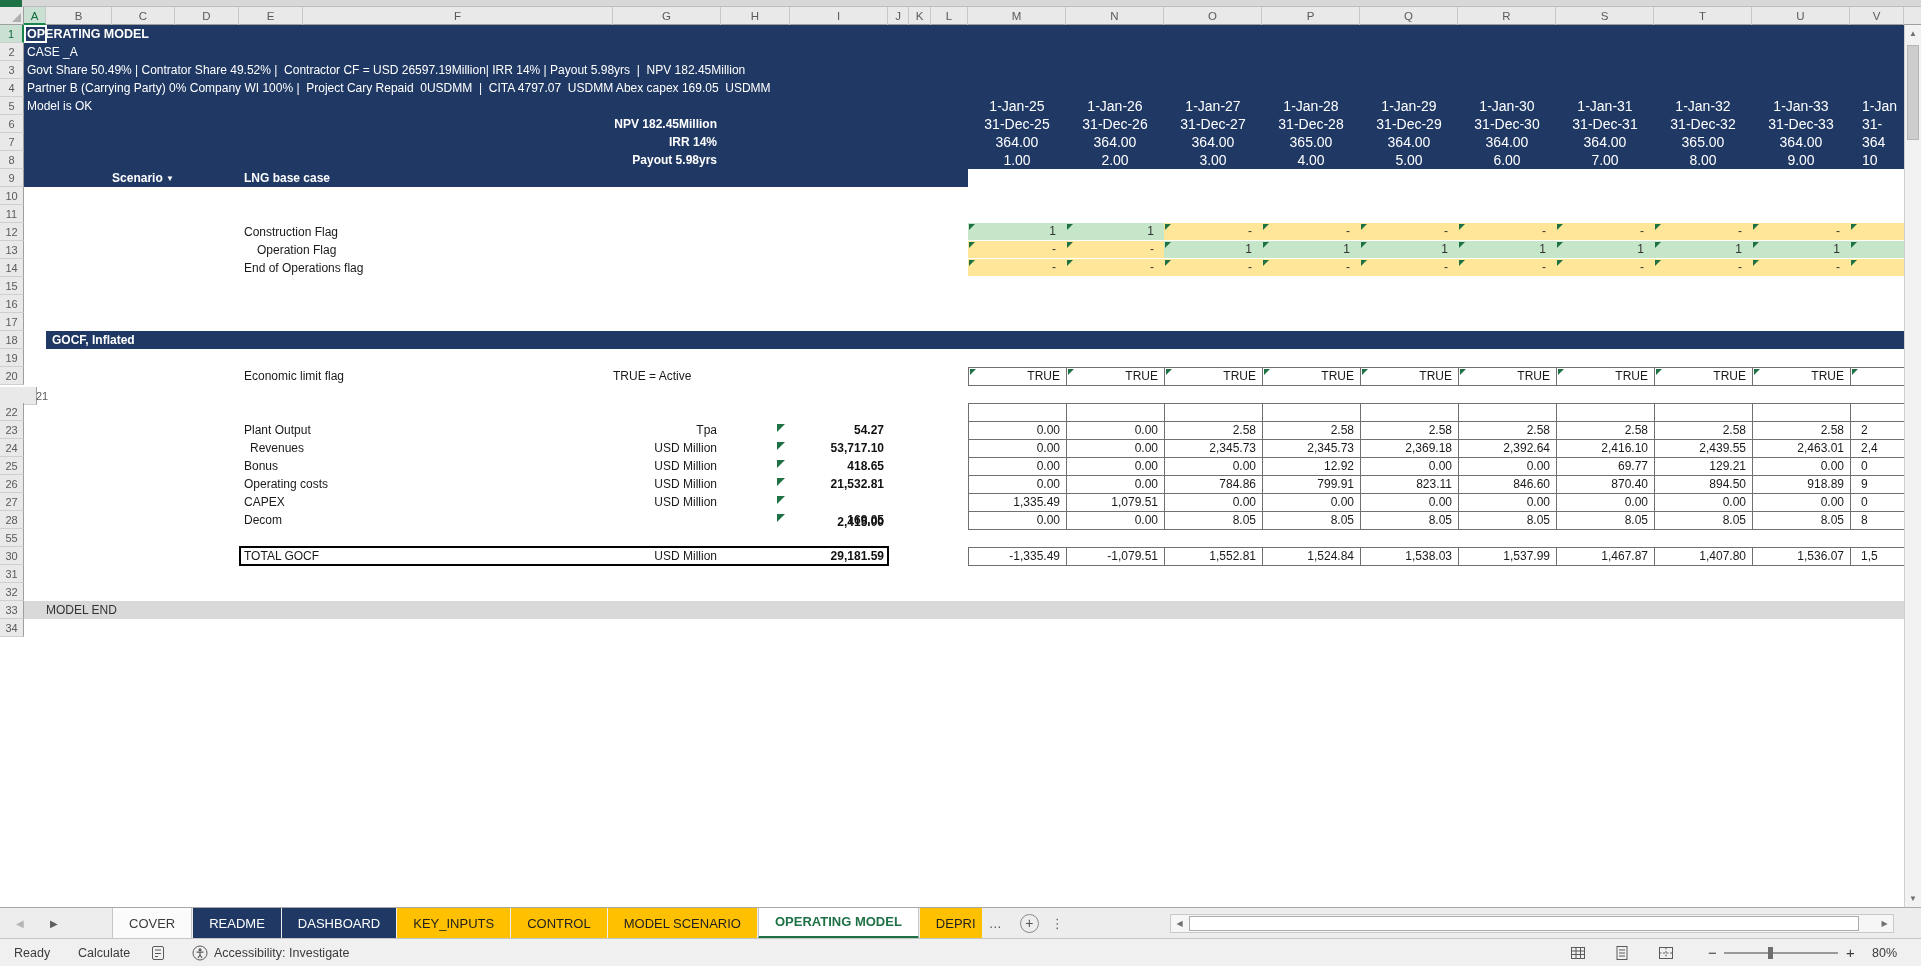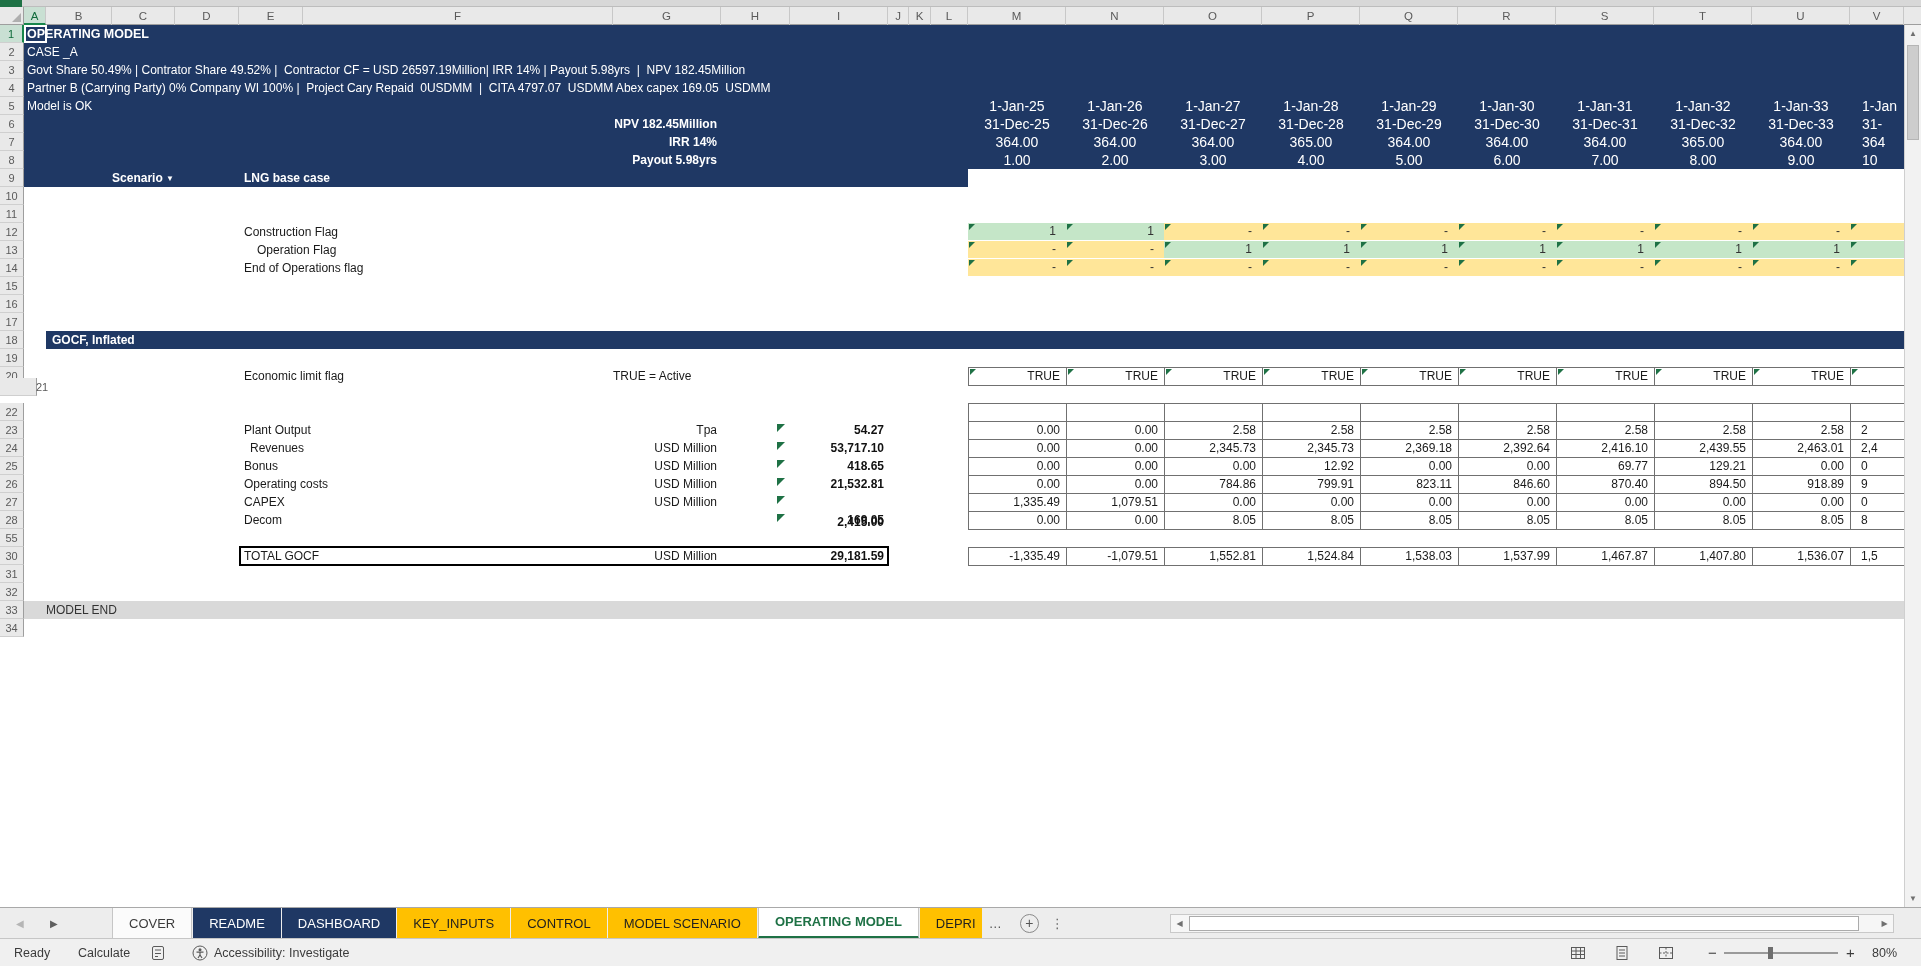--- a/index.html
+++ b/index.html
@@ -371,21 +371,21 @@
       <div class="rowh" style="top: 205px;">11</div>
       <div class="rowh" style="top: 223px;">12</div>
       <div class="rowh" style="top: 241px;">13</div>
       <div class="rowh" style="top: 259px;">14</div>
       <div class="rowh" style="top: 277px;">15</div>
       <div class="rowh" style="top: 295px;">16</div>
       <div class="rowh" style="top: 313px;">17</div>
       <div class="rowh" style="top: 331px;">18</div>
       <div class="rowh" style="top: 349px;">19</div>
       <div class="rowh" style="top: 367px;">20</div>
-      <div class="rowh" style="top: 378px; padding-left: 36px;">21</div>
+      <div class="rowh" style="top: 387px; padding-left: 36px;">21</div>
       <div class="rowh" style="top: 403px;">22</div>
       <div class="rowh" style="top: 421px;">23</div>
       <div class="rowh" style="top: 439px;">24</div>
       <div class="rowh" style="top: 457px;">25</div>
       <div class="rowh" style="top: 475px;">26</div>
       <div class="rowh" style="top: 493px;">27</div>
       <div class="rowh" style="top: 511px;">28</div>
       <div class="rowh" style="top: 529px;">55</div>
       <div class="rowh" style="top: 547px;">30</div>
       <div class="rowh" style="top: 565px;">31</div>

